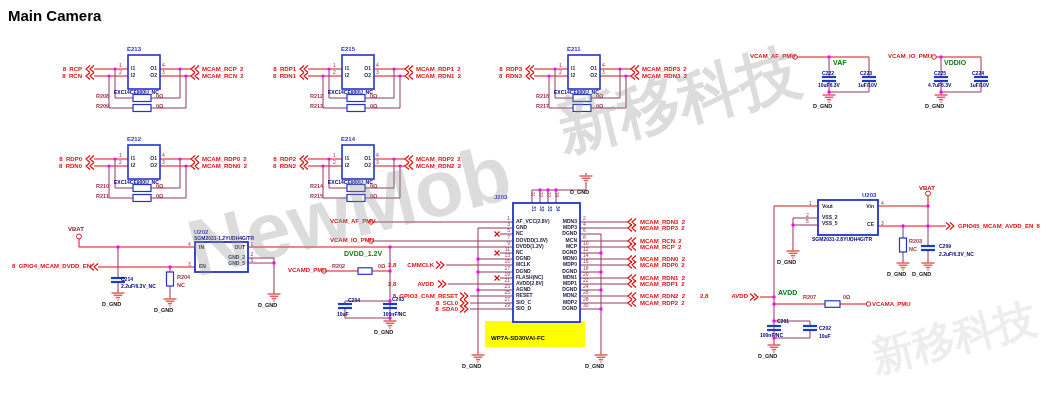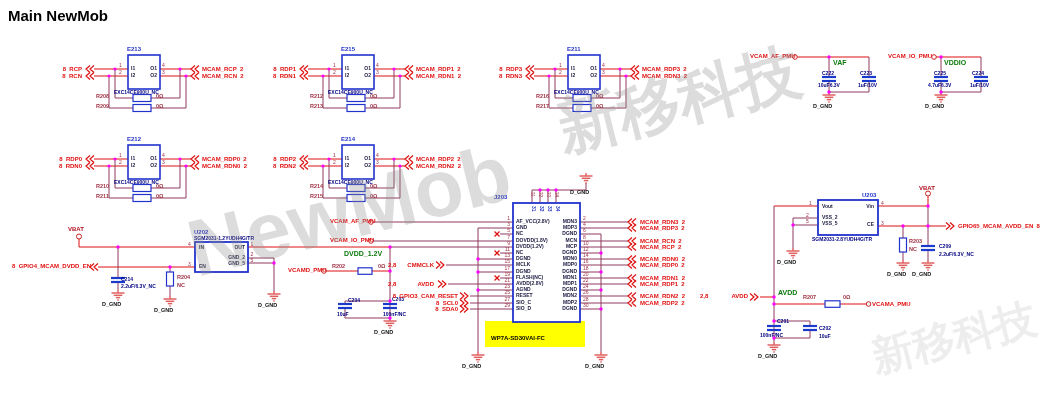--- a/index.html
+++ b/index.html
@@ -157,21 +157,21 @@
         <circle cx="928" cy="206" r="1.7"></circle>
         <circle cx="928" cy="226" r="1.7"></circle>
         <circle cx="793" cy="225" r="1.7"></circle>
       <circle cx="774" cy="297" r="1.7"></circle>
         <circle cx="774" cy="304" r="1.7"></circle>
         <circle cx="774" cy="321" r="1.7"></circle>
         <circle cx="774" cy="338" r="1.7"></circle>
     </g>
   </svg>
 
-  <span class="t ttl" style="left:8px;top:8px">Main NewMob</span>
+  <span class="t ttl" style="left:8px;top:8px">Main Camera</span>
 
   <div class="fblk" style="left:30px;top:42px">
   <svg width="240" height="80" viewBox="0 0 240 80">
     <g stroke="#dd1111" stroke-width="1">
       <line x1="64" y1="27" x2="98" y2="27"></line>
           <line x1="64" y1="34" x2="98" y2="34"></line>
       <line x1="130" y1="27" x2="161" y2="27"></line>
           <line x1="130" y1="34" x2="161" y2="34"></line>
     </g>
     <g stroke="#8e3a5e" stroke-width="1" fill="none">

